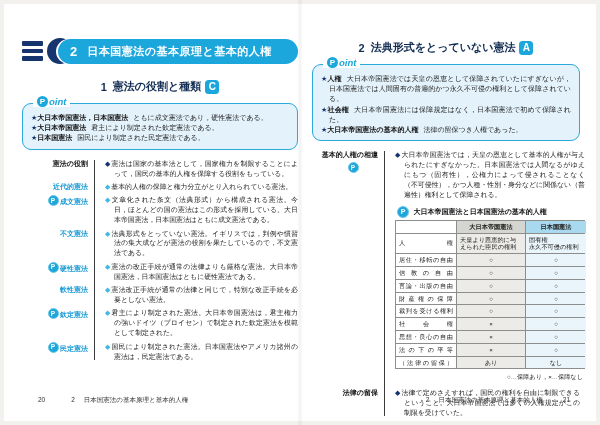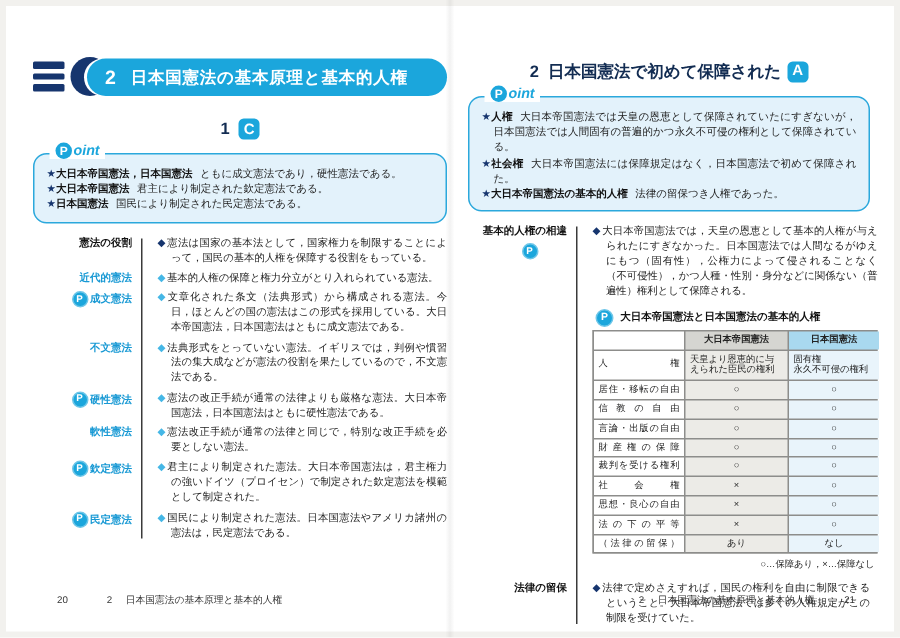--- a/index.html
+++ b/index.html
@@ -113,20 +113,21 @@
       <span class="crescent"></span>
       <span class="banner">
         <span class="num">2</span>
         <span class="ttl">日本国憲法の基本原理と基本的人権</span>
       </span>
     </span>
   </div>
 
   <div class="sec-heading">
     <span class="num">1</span>
+    <span>憲法の役割と種類</span>
     <span class="badge">C</span>
   </div>
 
   <div class="point-box">
     <span class="point-logo">
       <span class="p-circle">P</span>
       <span class="oint">oint</span>
     </span>
     <div class="pt-item">
       <span class="star">★</span><span class="pt-term">大日本帝国憲法，日本国憲法</span><span class="pt-desc">ともに成文憲法であり，硬性憲法である。</span>
@@ -188,21 +189,21 @@
           <span class="para"><span class="bullet cyan">◆</span><span>国民により制定された憲法。日本国憲法やアメリカ諸州の憲法は，民定憲法である。</span></span>
         </div>
     </div>
   </div>
 </div>
 
 <div class="page page-right">
 
   <div class="sec-heading" style="margin-top:40px;">
     <span class="num">2</span>
-    <span>日本国憲法で初めて保障された</span>
+    <span>法典形式をとっていない憲法</span>
     <span class="badge">A</span>
   </div>
 
   <div class="point-box">
     <span class="point-logo">
       <span class="p-circle">P</span>
       <span class="oint">oint</span>
     </span>
     <div class="pt-item">
       <span class="star">★</span><span class="pt-term">人権</span><span class="pt-desc">大日本帝国憲法では天皇の恩恵として保障されていたにすぎないが，日本国憲法では人間固有の普遍的かつ永久不可侵の権利として保障されている。</span>

